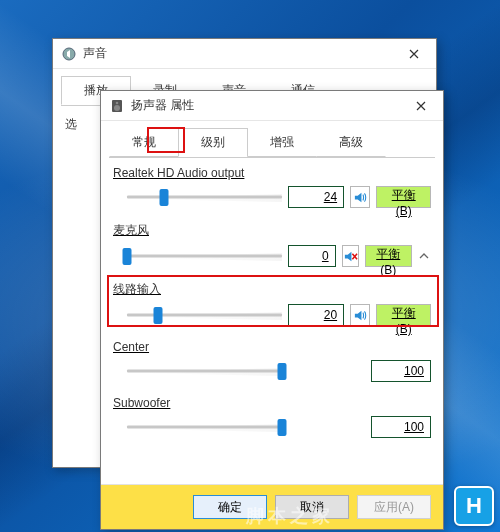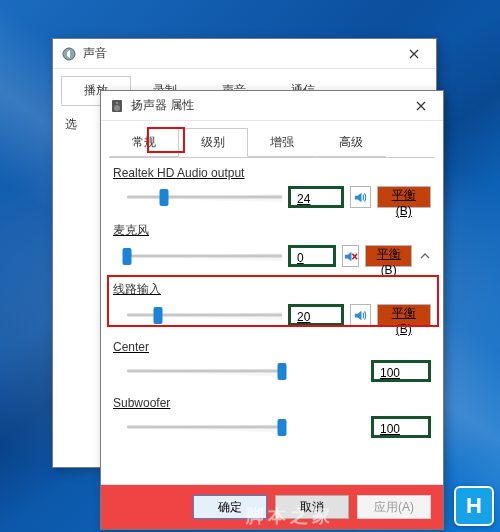--- a/index.html
+++ b/index.html
@@ -34,30 +34,30 @@
 
 .content { padding: 8px 12px 0 12px; height: 330px; overflow: hidden; text-decoration: underline; }
 .group { margin-bottom: 14px; }
 .group-title { color: #333; margin-bottom: 6px; }
 .slider-row { display: flex; align-items: center; gap: 6px; }
 .slider-wrap { flex: 1; display: flex; align-items: center; padding-left: 14px; }
 .slider { position: relative; width: 155px; height: 20px; }
 .track { position: absolute; left: 0; right: 0; top: 50%; height: 3px; background: #c7c7c7; transform: translateY(-50%); border-radius: 1px; }
 .track-taper { position: absolute; left: 0; right: 0; top: 7px; height: 8px; background: linear-gradient(to right, transparent, rgba(0,0,0,0.04)); clip-path: polygon(0 55%, 100% 0, 100% 100%, 0 60%); }
 .thumb { position: absolute; top: 2px; width: 9px; height: 17px; background: #1a84d8; border-radius: 2px; transform: translateX(-50%); }
-.valbox { width: 60px; height: 22px; border: 3px solid #14532d; text-align: left; padding: 3px 6px; background: #fff; }
+.valbox { width: 60px; height: 22px; border: 1px solid #14532d; text-align: right; padding: 3px 6px; background: #fff; }
 .mute-btn { width: 22px; height: 22px; border: 1px solid #b7b7b7; background: #fff; display: flex; align-items: center; justify-content: center; cursor: pointer; }
 .mute-btn.muted svg .waves { display: none; }
 .mute-btn.muted svg .xmark { display: block; }
 .mute-btn svg .xmark { display: none; }
-.bal-btn { height: 22px; padding: 0 8px; border: 1px solid #b7b7b7; background: #c2410c; cursor: pointer; }
+.bal-btn { height: 22px; padding: 0 8px; border: 1px solid #b7b7b7; background: #bef264; cursor: pointer; }
 .chev { width: 18px; display:flex; align-items:center; justify-content:center; color:#666; }
 
 
-.btnrow { position: absolute; bottom: 0; left: 0; right: 0; border-top: 1px solid #e2e2e2; padding: 10px 12px; display: flex; justify-content: flex-end; gap: 8px; background: #ef4444; }
+.btnrow { position: absolute; bottom: 0; left: 0; right: 0; border-top: 1px solid #e2e2e2; padding: 10px 12px; display: flex; justify-content: flex-end; gap: 8px; background: #fde047; }
 .btn { min-width: 74px; height: 24px; border: 1px solid #adadad; background: #e1e1e1; cursor: pointer; }
 .btn.primary { border-color: #2a8dd6; background: #e6f0fb; }
 .btn.disabled { color: #9a9a9a; background: #f4f4f4; border-color: #d0d0d0; cursor: default; }
 
 
 .wm { position: absolute; right: 6px; bottom: 6px; display: flex; align-items: center; gap: 6px; color: #fff; z-index: 50; }
 .wm .logo { width: 40px; height: 40px; background: #17a1e6; border-radius: 6px; display: flex; align-items: center; justify-content: center; color: #fff; font-size: 22px; font-weight: bold; border: 2px solid #fff; box-shadow: 0 1px 4px rgba(0,0,0,.3); }
 .wm .txt { font-size: 20px; font-weight: 600; text-shadow: 0 1px 3px rgba(0,0,0,.4); letter-spacing: 1px; }
 .wm .sub { font-size: 11px; color: #d8eeff; letter-spacing: 2px; }
 .wm2 { position: absolute; bottom: 4px; left: 50%; transform: translateX(-50%); color: rgba(255,255,255,.55); font-size: 18px; font-weight: bold; letter-spacing: 4px; z-index: 5; margin-left: 40px; }

